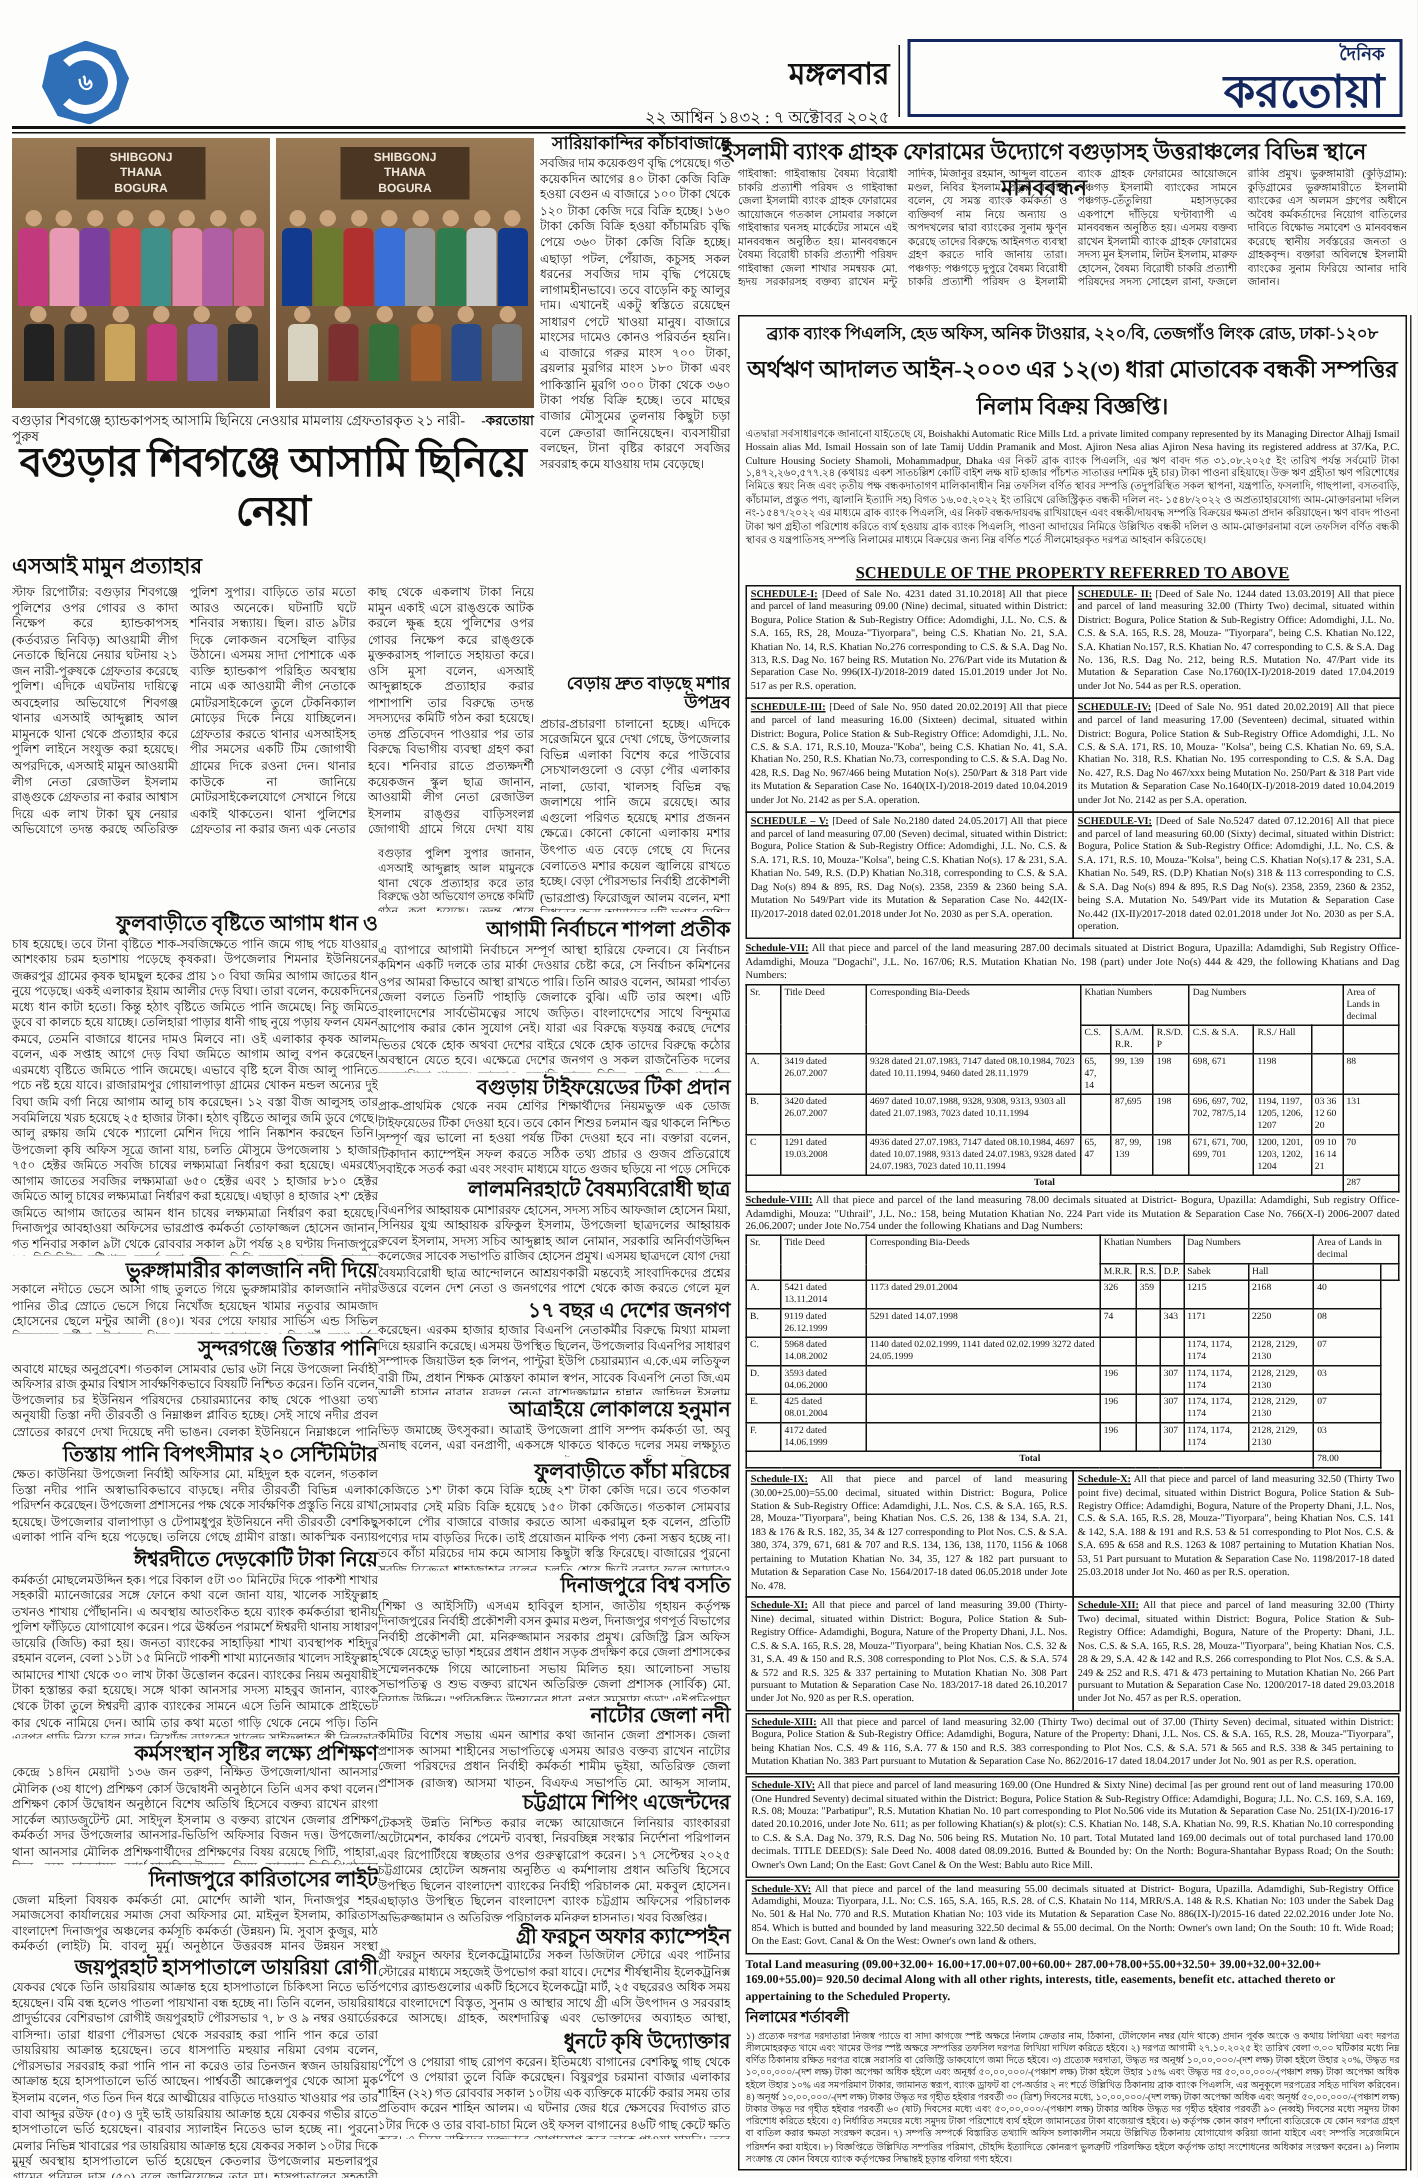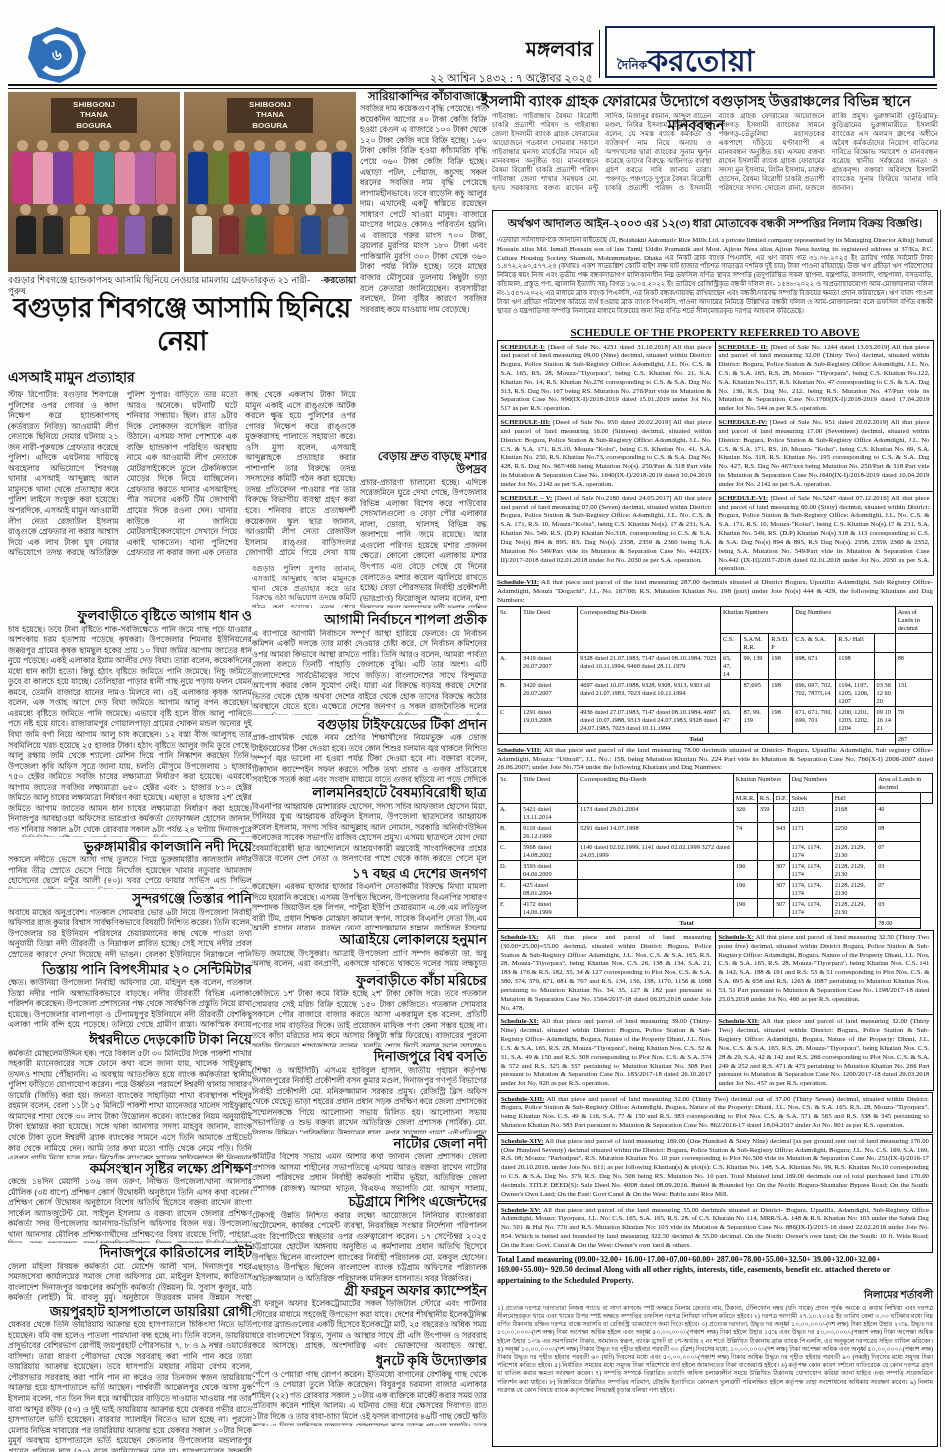--- a/index.html
+++ b/index.html
@@ -18,52 +18,52 @@
   #rule2{position:absolute;left:8px;right:8px;top:88px;border-top:1px solid #111;}
   #badge{left:28px;top:27px;width:58px;height:56px;background:#2e6fb7;
          clip-path:polygon(50% 0,85% 12%,100% 45%,88% 82%,55% 100%,18% 90%,0 55%,8% 18%);
          display:flex;align-items:center;justify-content:center;}
   #badge .swirl{width:30px;height:30px;border-radius:50%;border:6px solid #fff;border-left-color:transparent;}
   #badge .num{position:absolute;color:#fff;font-weight:bold;font-size:15px;}
   #dateblock{right:352px;top:34px;width:190px;text-align:right;}
   #dateblock .wd{font-size:20px;font-weight:bold;}
   #dateblock .dt{font-size:11px;margin-top:3px;}
   #mastbox{right:10px;top:26px;width:330px;height:52px;border:2px solid #13265e;
-           display:flex;flex-direction:row;align-items:flex-end;padding:0 10px;box-sizing:border-box;}
+           display:flex;flex-direction:column;align-items:flex-end;justify-content:center;padding:0 10px;box-sizing:border-box;}
   #mastbox .pre{font-size:12px;font-weight:bold;color:#13265e;}
   #mastbox .name{font-size:30px;font-weight:bold;color:#13265e;line-height:1;}
   #mastdiv{right:345px;top:30px;width:0;height:48px;border-left:1.5px solid #111;}
   
   .photo{top:92px;height:180px;background:linear-gradient(#9a7a55,#7d5f3f 55%,#6b5034);position:absolute;overflow:hidden;}
   .photo .sign{position:absolute;top:6px;left:50%;transform:translateX(-50%);background:#4a3622;color:#efe7d8;
                font-family:"Liberation Sans",sans-serif;font-size:8px;font-weight:bold;padding:2px 8px;text-align:center;line-height:1.3;}
   .row-stand,.row-sit{position:absolute;left:4px;right:4px;display:flex;justify-content:space-around;}
   .row-stand{top:48px;} .row-sit{top:112px;}
   .person{display:flex;flex-direction:column;align-items:center;}
   .person .head{width:11px;height:11px;border-radius:50%;background:#caa57e;}
   .person .body{width:20px;border-radius:4px 4px 0 0;margin-top:1px;}
   
   .headline-big{font-size:27px;font-weight:bold;line-height:1.22;letter-spacing:-.5px;}
   .story-head{font-weight:bold;text-align:right;font-size:13.5px;line-height:1.15;padding:2px 0 1px;}
   .story-head.sm{font-size:11.5px;}
   
   #notice{left:492px;top:210px;width:446px;height:1237px;border:1.5px solid #111;box-sizing:border-box;
           padding:3px 4px;font-family:"Liberation Serif","DejaVu Serif",serif;}
   #notice .h1{font-size:11px;font-weight:bold;text-align:center;}
-  #notice .h2{font-size:11px;font-weight:bold;text-align:center;margin-top:1px;}
+  #notice .h2{font-size:15px;font-weight:bold;text-align:center;margin-top:1px;}
   #notice .intro{font-size:6.8px;line-height:1.3;text-align:justify;margin-top:2px;}
   #notice .schedtitle{font-size:11px;font-weight:bold;text-align:center;text-decoration:underline;margin:2px 0;}
   .schedgrid{display:grid;grid-template-columns:1fr 1fr;}
   .schedcell{border:1px solid #111;margin:-0.5px;padding:2px 3px;font-size:6.8px;line-height:1.3;text-align:justify;overflow:hidden;}
   .schedwide{border:1px solid #111;margin:1px 0;padding:2px 3px;font-size:6.8px;line-height:1.3;text-align:justify;overflow:hidden;}
   .sched-label{font-weight:bold;text-decoration:underline;}
   table.deeds{border-collapse:collapse;width:100%;margin:1px 0;}
   table.deeds td,table.deeds th{border:1px solid #111;font-size:6.4px;line-height:1.25;padding:1px 2px;vertical-align:top;text-align:left;font-weight:normal;}
   .totalline{font-size:8px;font-weight:bold;line-height:1.3;margin-top:2px;}
-  .termshead{font-size:10px;font-weight:bold;text-align:right;margin-top:1px;}
+  .termshead{font-size:10px;font-weight:bold;text-align:left;margin-top:1px;}
   .terms{font-size:6.2px;line-height:1.32;text-align:justify;}
   #edge{right:4px;top:210px;width:0;height:1237px;border-left:1px solid #333;}
   .caption{font-size:9px;line-height:1.2;display:flex;justify-content:space-between;}
 </style>
 </head>
 <body>
 
 <div id="page">
 
   <div class="abs" id="badge">
@@ -314,20 +314,21 @@
       <div>
         <div class="story-head">ধুনটে কৃষি উদ্যোক্তার</div>
         <div class="t8 just clip" style="height: 56px;">পেঁপে ও পেয়ারা গাছ রোপণ করেন। ইতিমধ্যে বাগানের বেশকিছু গাছ থেকে পেঁপে ও পেয়ারা তুলে বিক্রি করেছেন। বিষুরপুর চরমানা বাজার এলাকার শাহিন (২২) গত রোববার সকাল ১০টায় এক ব্যক্তিকে মার্কেট করার সময় তার প্রতিবাদ করেন শাহিন আলম। এ ঘটনার জের ধরে ক্ষেসবের দিবাগত রাত ১টার দিকে ও তার বাবা-চাচা মিলে ওই ফসল বাগানের ৪৬টি গাছ কেটে ক্ষতি করে। এ নিয়ে নাহিদের মুক্তভাবে যোগাযোগ করে তাকে পাওয়া যায়নি। তবে নাহিদের বাবা আব্দুল ইসলাম বলেন, আমার ছেলে মানসিক রোগী। সে মাঝে মাঝেই মানুষের সাথে দুর্ব্যবহার করে। এ বিষয় নিয়ে শাহিন আলমের সাথে বিরোধ রয়েছে। ওই বিরোধের কারণে আমাদের কর্মচারির জন্য নিজেই বাগানের গাছ কেটে থানায় মিথ্যা অভিযোগ দিয়েছেন। ধুনট থানার এসআই মোস্তাফিজ আলম বলেন, বাগানের কলম গাছ কেটে ক্ষতি করার অভিযোগটি তদন্ত করে প্রয়োজনীয় ব্যবস্থা নেয়া হবে।</div>
       </div>
     </div>
 
   <div class="abs ctr b" style="left:473px;top:90px;width:446px;font-size:14.5px;">ইসলামী ব্যাংক গ্রাহক ফোরামের উদ্যোগে বগুড়াসহ উত্তরাঞ্চলের বিভিন্ন স্থানে মানববন্ধন</div>
   <div class="abs just clip t7" style="left:492px;top:112px;width:446px;height:94px;column-count:4;column-gap:7px;">গাইবান্ধা: গাইবান্ধায় বৈষম্য বিরোধী চাকরি প্রত্যাশী পরিষদ ও গাইবান্ধা জেলা ইসলামী ব্যাংক গ্রাহক ফোরামের আয়োজনে গতকাল সোমবার সকালে গাইবান্ধার ঘনসহ মার্কেটের সামনে এই মানববন্ধন অনুষ্ঠিত হয়। মানববন্ধনে বৈষম্য বিরোধী চাকরি প্রত্যাশী পরিষদ গাইবান্ধা জেলা শাখার সমন্বয়ক মো. হৃদয় সরকারসহ বক্তব্য রাখেন মন্টু সাদিক, মিজানুর রহমান, আব্দুল বাতেন মণ্ডল, নিবির ইসলাম প্রমুখ। বক্তারা বলেন, যে সমস্ত ব্যাংক কর্মকর্তা ও ব্যক্তিবর্গ নাম নিয়ে অন্যায় ও অপদখলের দ্বারা ব্যাংকের সুনাম ক্ষুণ্ন করেছে তাদের বিরুদ্ধে আইনগত ব্যবস্থা গ্রহণ করতে দাবি জানায় তারা। পঞ্চগড়: পঞ্চগড়ে দুপুরে বৈষম্য বিরোধী চাকরি প্রত্যাশী পরিষদ ও ইসলামী ব্যাংক গ্রাহক ফোরামের আয়োজনে পঞ্চগড় ইসলামী ব্যাংকের সামনে পঞ্চগড়-তেঁতুলিয়া মহাসড়কের একপাশে দাঁড়িয়ে ঘণ্টাব্যাপী এ মানববন্ধন অনুষ্ঠিত হয়। এসময় বক্তব্য রাখেন ইসলামী ব্যাংক গ্রাহক ফোরামের সদস্য মুন ইসলাম, লিটন ইসলাম, মারুফ হোসেন, বৈষম্য বিরোধী চাকরি প্রত্যাশী পরিষদের সদস্য সোহেল রানা, ফজলে রাব্বি প্রমুখ। ভুরুঙ্গামারী (কুড়িগ্রাম): কুড়িগ্রামের ভুরুঙ্গামারীতে ইসলামী ব্যাংকের এস অলমস গ্রুপের অধীনে অবৈধ কর্মকর্তাদের নিয়োগ বাতিলের দাবিতে বিক্ষোভ সমাবেশ ও মানববন্ধন করেছে স্থানীয় সর্বস্তরের জনতা ও গ্রাহকবৃন্দ। বক্তারা অবিলম্বে ইসলামী ব্যাংকের সুনাম ফিরিয়ে আনার দাবি জানান।</div>
 
   <div class="abs" id="notice">
+    <div class="h1">ব্র্যাক ব্যাংক পিএলসি, হেড অফিস, অনিক টাওয়ার, ২২০/বি, তেজগাঁও লিংক রোড, ঢাকা-১২০৮</div>
     <div class="h2">অর্থঋণ আদালত আইন-২০০৩ এর ১২(৩) ধারা মোতাবেক বন্ধকী সম্পত্তির নিলাম বিক্রয় বিজ্ঞপ্তি।</div>
     <div class="intro clip" style="height:88px;">এতদ্বারা সর্বসাধারণকে জানানো যাইতেছে যে, Boishakhi Automatic Rice Mills Ltd. a private limited company represented by its Managing Director Alhajj Ismail Hossain alias Md. Ismail Hossain son of late Tamij Uddin Pramanik and Most. Ajiron Nesa alias Ajiron Nesa having its registered address at 37/Ka, P.C. Culture Housing Society Shamoli, Mohammadpur, Dhaka এর নিকট ব্রাক ব্যাংক পিএলসি, এর ঋণ বাবদ গত ৩১.০৮.২০২৫ ইং তারিখ পর্যন্ত সর্বমোট টাকা ১,৪৭২,২৬০,৫৭৭.২৪ (কথায়ঃ একশ সাতচল্লিশ কোটি বাইশ লক্ষ ষাট হাজার পাঁচশত সাতাত্তর দশমিক দুই চার) টাকা পাওনা রহিয়াছে। উক্ত ঋণ গ্রহীতা ঋণ পরিশোধের নিমিত্তে স্বয়ং নিজ এবং তৃতীয় পক্ষ বন্ধকদাতাগণ মালিকানাধীন নিম্ন তফসিল বর্ণিত স্থাবর সম্পত্তি (তদুপরিস্থিত সকল স্থাপনা, যন্ত্রপাতি, ফসলাদি, গাছপালা, বসতবাড়ি, কাঁচামাল, প্রস্তুত পণ্য, জ্বালানি ইত্যাদি সহ) বিগত ১৬.০৫.২০২২ ইং তারিখে রেজিস্ট্রিকৃত বন্ধকী দলিল নং- ১৫৪৮/২০২২ ও অপ্রত্যাহারযোগ্য আম-মোক্তারনামা দলিল নং-১৫৪৭/২০২২ এর মাধ্যমে ব্রাক ব্যাংক পিএলসি, এর নিকট বন্ধক/দায়বদ্ধ রাখিয়াছেন এবং বন্ধকী/দায়বদ্ধ সম্পত্তি বিক্রয়ের ক্ষমতা প্রদান করিয়াছেন। ঋণ বাবদ পাওনা টাকা ঋণ গ্রহীতা পরিশোধ করিতে ব্যর্থ হওয়ায় ব্রাক ব্যাংক পিএলসি, পাওনা আদায়ের নিমিত্তে উল্লিখিত বন্ধকী দলিল ও আম-মোক্তারনামা বলে তফসিল বর্ণিত বন্ধকী স্থাবর ও যন্ত্রপাতিসহ সম্পত্তি নিলামের মাধ্যমে বিক্রয়ের জন্য নিম্ন বর্ণিত শর্তে সীলমোহরকৃত দরপত্র আহবান করিতেছে।</div>
     <div class="schedtitle">SCHEDULE OF THE PROPERTY REFERRED TO ABOVE</div>
     <div class="schedgrid" id="grid1">
         <div class="schedcell"><span class="sched-label">SCHEDULE-I:</span><span class="sched-text"> [Deed of Sale No. 4231 dated 31.10.2018] All that piece and parcel of land measuring 09.00 (Nine) decimal, situated within District: Bogura, Police Station &amp; Sub-Registry Office: Adomdighi, J.L. No. C.S. &amp; S.A. 165, RS, 28, Mouza-"Tiyorpara", being C.S. Khatian No. 21, S.A. Khatian No. 14, R.S. Khatian No.276 corresponding to C.S. &amp; S.A. Dag No. 313, R.S. Dag No. 167 being RS. Mutation No. 276/Part vide its Mutation &amp; Separation Case No. 996(IX-I)/2018-2019 dated 15.01.2019 under Jot No. 517 as per R.S. operation.</span></div>
         <div class="schedcell"><span class="sched-label">SCHEDULE- II:</span><span class="sched-text"> [Deed of Sale No. 1244 dated 13.03.2019] All that piece and parcel of land measuring 32.00 (Thirty Two) decimal, situated within District: Bogura, Police Station &amp; Sub-Registry Office: Adomdighi, J.L. No. C.S. &amp; S.A. 165, R.S. 28, Mouza- "Tiyorpara", being C.S. Khatian No.122, S.A. Khatian No.157, R.S. Khatian No. 47 corresponding to C.S. &amp; S.A. Dag No. 136, R.S. Dag No. 212, being R.S. Mutation No. 47/Part vide its Mutation &amp; Separation Case No.1760(IX-I)/2018-2019 dated 17.04.2019 under Jot No. 544 as per R.S. operation.</span></div>
         <div class="schedcell"><span class="sched-label">SCHEDULE-III:</span><span class="sched-text"> [Deed of Sale No. 950 dated 20.02.2019] All that piece and parcel of land measuring 16.00 (Sixteen) decimal, situated within District: Bogura, Police Station &amp; Sub-Registry Office: Adomdighi, J.L. No. C.S. &amp; S.A. 171, R.S.10, Mouza-"Koba", being C.S. Khatian No. 41, S.A. Khatian No. 250, R.S. Khatian No.73, corresponding to C.S. &amp; S.A. Dag No. 428, R.S. Dag No. 967/466 being Mutation No(s). 250/Part &amp; 318 Part vide its Mutation &amp; Separation Case No. 1640(IX-I)/2018-2019 dated 10.04.2019 under Jot No. 2142 as per S.A. operation.</span></div>
         <div class="schedcell"><span class="sched-label">SCHEDULE-IV:</span><span class="sched-text"> [Deed of Sale No. 951 dated 20.02.2019] All that piece and parcel of land measuring 17.00 (Seventeen) decimal, situated within District: Bogura, Police Station &amp; Sub-Registry Office Adomdighi, J.L. No C.S. &amp; S.A. 171, RS. 10, Mouza- "Kolsa", being C.S. Khatian No. 69, S.A. Khatian No. 318, R.S. Khatian No. 195 corresponding to C.S. &amp; S.A. Dag No. 427, R.S. Dag No 467/xxx being Mutation No. 250/Part &amp; 318 Part vide its Mutation &amp; Separation Case No.1640(IX-I)/2018-2019 dated 10.04.2019 under Jot No. 2142 as per S.A. operation.</span></div>
         <div class="schedcell"><span class="sched-label">SCHEDULE – V:</span><span class="sched-text"> [Deed of Sale No.2180 dated 24.05.2017] All that piece and parcel of land measuring 07.00 (Seven) decimal, situated within District: Bogura, Police Station &amp; Sub-Registry Office: Adomdighi, J.L. No. C.S. &amp; S.A. 171, R.S. 10, Mouza-"Kolsa", being C.S. Khatian No(s). 17 &amp; 231, S.A. Khatian No. 549, R.S. (D.P) Khatian No.318, corresponding to C.S. &amp; S.A. Dag No(s) 894 &amp; 895, RS. Dag No(s). 2358, 2359 &amp; 2360 being S.A. Mutation No 549/Part vide its Mutation &amp; Separation Case No. 442(IX-II)/2017-2018 dated 02.01.2018 under Jot No. 2030 as per S.A. operation.</span></div>
         <div class="schedcell"><span class="sched-label">SCHEDULE-VI:</span><span class="sched-text"> [Deed of Sale No.5247 dated 07.12.2016] All that piece and parcel of land measuring 60.00 (Sixty) decimal, situated within District: Bogura, Police Station &amp; Sub-Registry Office: Adomdighi, J.L. No. C.S. &amp; S.A. 171, R.S. 10, Mouza-"Kolsa", being C.S. Khatian No(s).17 &amp; 231, S.A. Khatian No. 549, RS. (D.P) Khatian No(s) 318 &amp; 113 corresponding to C.S. &amp; S.A. Dag No(s) 894 &amp; 895, R.S Dag No(s). 2358, 2359, 2360 &amp; 2352, being S.A. Mutation No. 549/Part vide its Mutation &amp; Separation Case No.442 (IX-II)/2017-2018 dated 02.01.2018 under Jot No. 2030 as per S.A. operation.</span></div>

